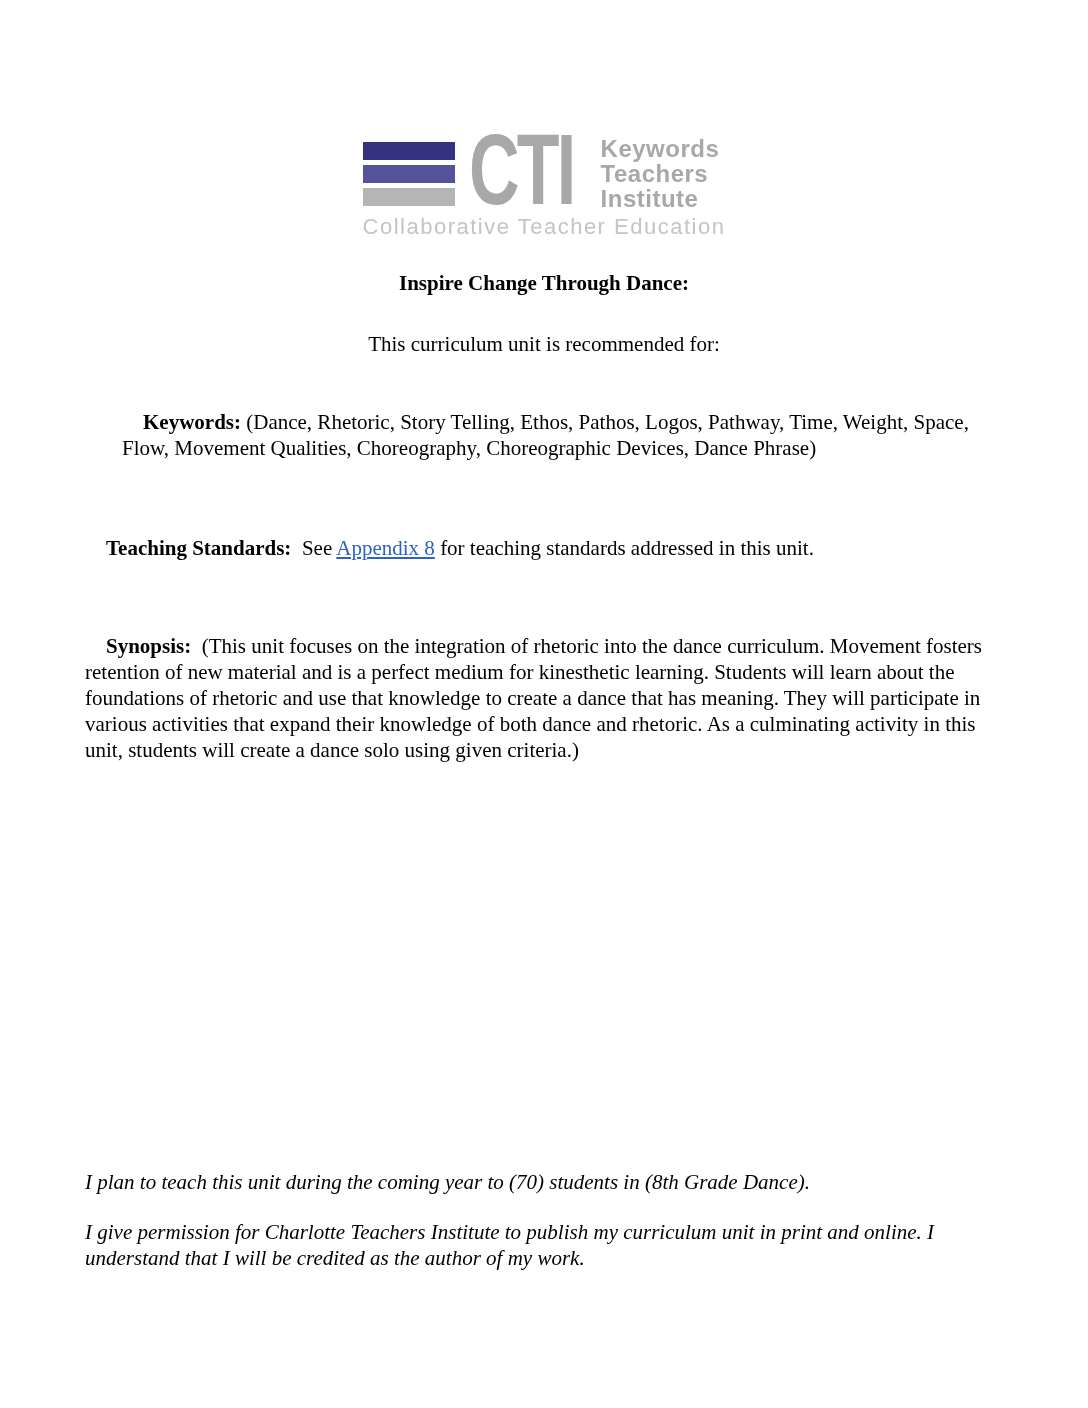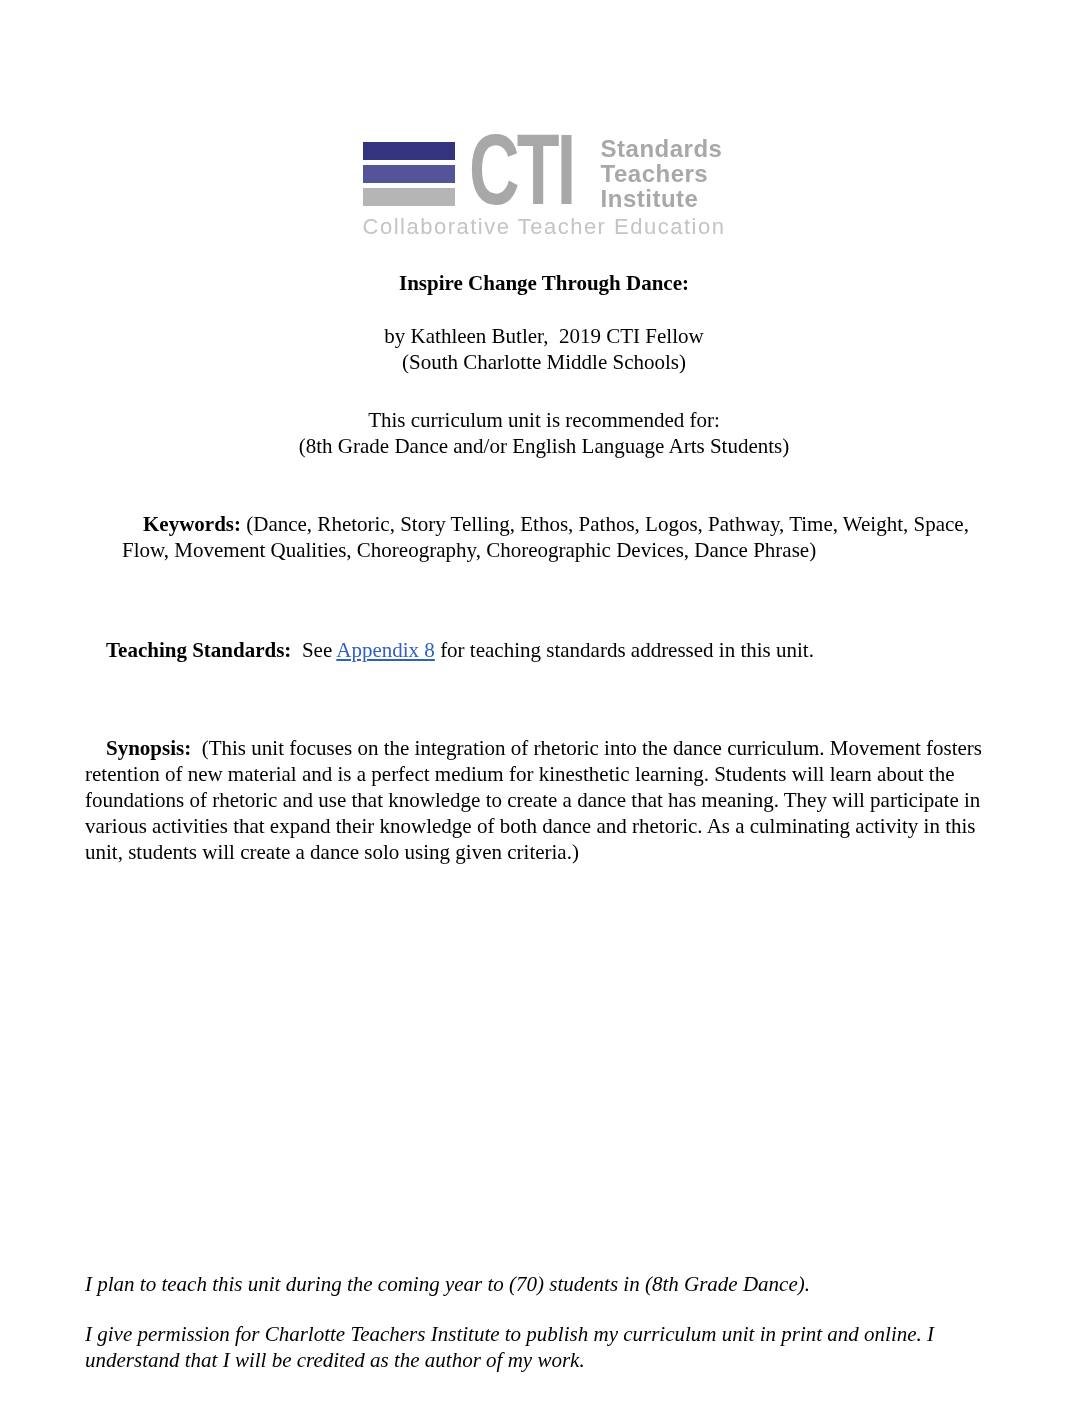--- a/index.html
+++ b/index.html
@@ -77,40 +77,35 @@
 
   <div class="logo-block">
     <div class="logo-row">
       <div class="logo-bars">
         <div class="logo-bar" style="background-color: rgb(51, 51, 128);"></div>
         <div class="logo-bar" style="background-color: rgb(85, 84, 155);"></div>
         <div class="logo-bar" style="background-color: rgb(181, 181, 181);"></div>
       </div>
       <div class="cti-acronym" style="color: rgb(168, 168, 168);">CTI</div>
       <div class="cti-stack" style="color: rgb(168, 168, 168);">
-        <div>Standards</div>
+        <div>Keywords</div>
         <div>Teachers</div>
         <div>Institute</div>
       </div>
     </div>
     <div class="logo-tagline" style="color: rgb(196, 196, 196);">Collaborative Teacher Education</div>
   </div>
 
   <div class="doc-title center">
     <div>Inspire Change Through Dance:</div>
   </div>
 
-  <div class="byline center">
-    <div class="prewrap">by Kathleen Butler,  2019 CTI Fellow</div>
-    <div>(South Charlotte Middle Schools)</div>
-  </div>
 
   <div class="recommended center">
     <div>This curriculum unit is recommended for:</div>
-    <div>(8th Grade Dance and/or English Language Arts Students)</div>
   </div>
 
   <div class="para keywords-para prewrap">
     <span class="bold">Keywords:</span><span> (Dance, Rhetoric, Story Telling, Ethos, Pathos, Logos, Pathway, Time, Weight, Space, Flow, Movement Qualities, Choreography, Choreographic Devices, Dance Phrase)</span>
   </div>
 
   <div class="para standards-para prewrap">
     <span class="bold">Teaching Standards:</span><span>  See </span><a class="appendix-link" style="color: rgb(48, 96, 192);">Appendix 8</a><span> for teaching standards addressed in this unit.</span>
   </div>
 

